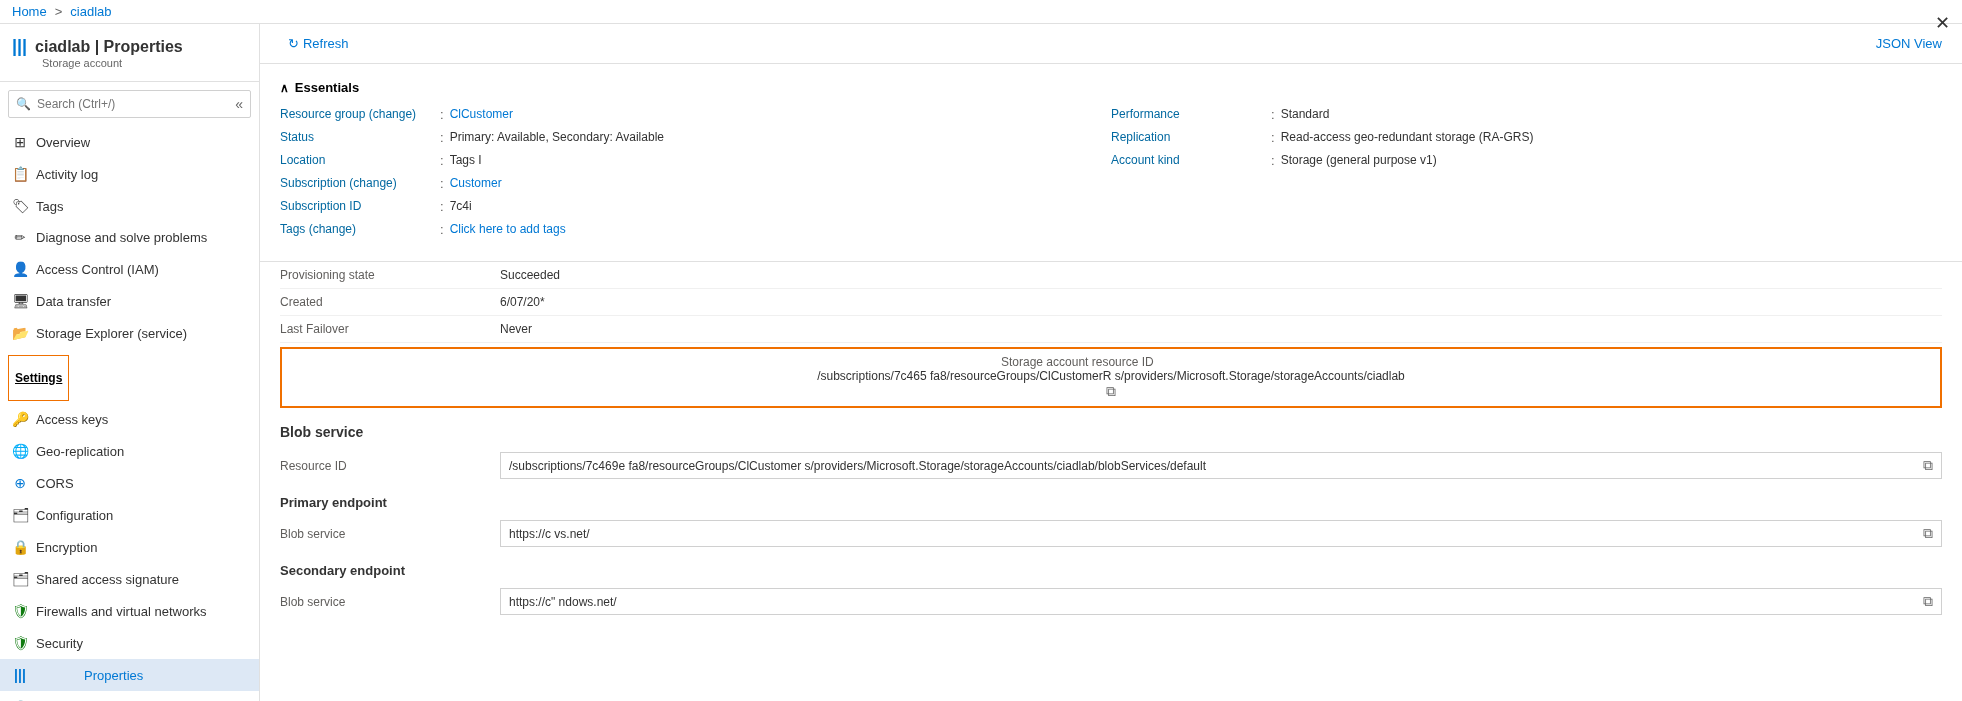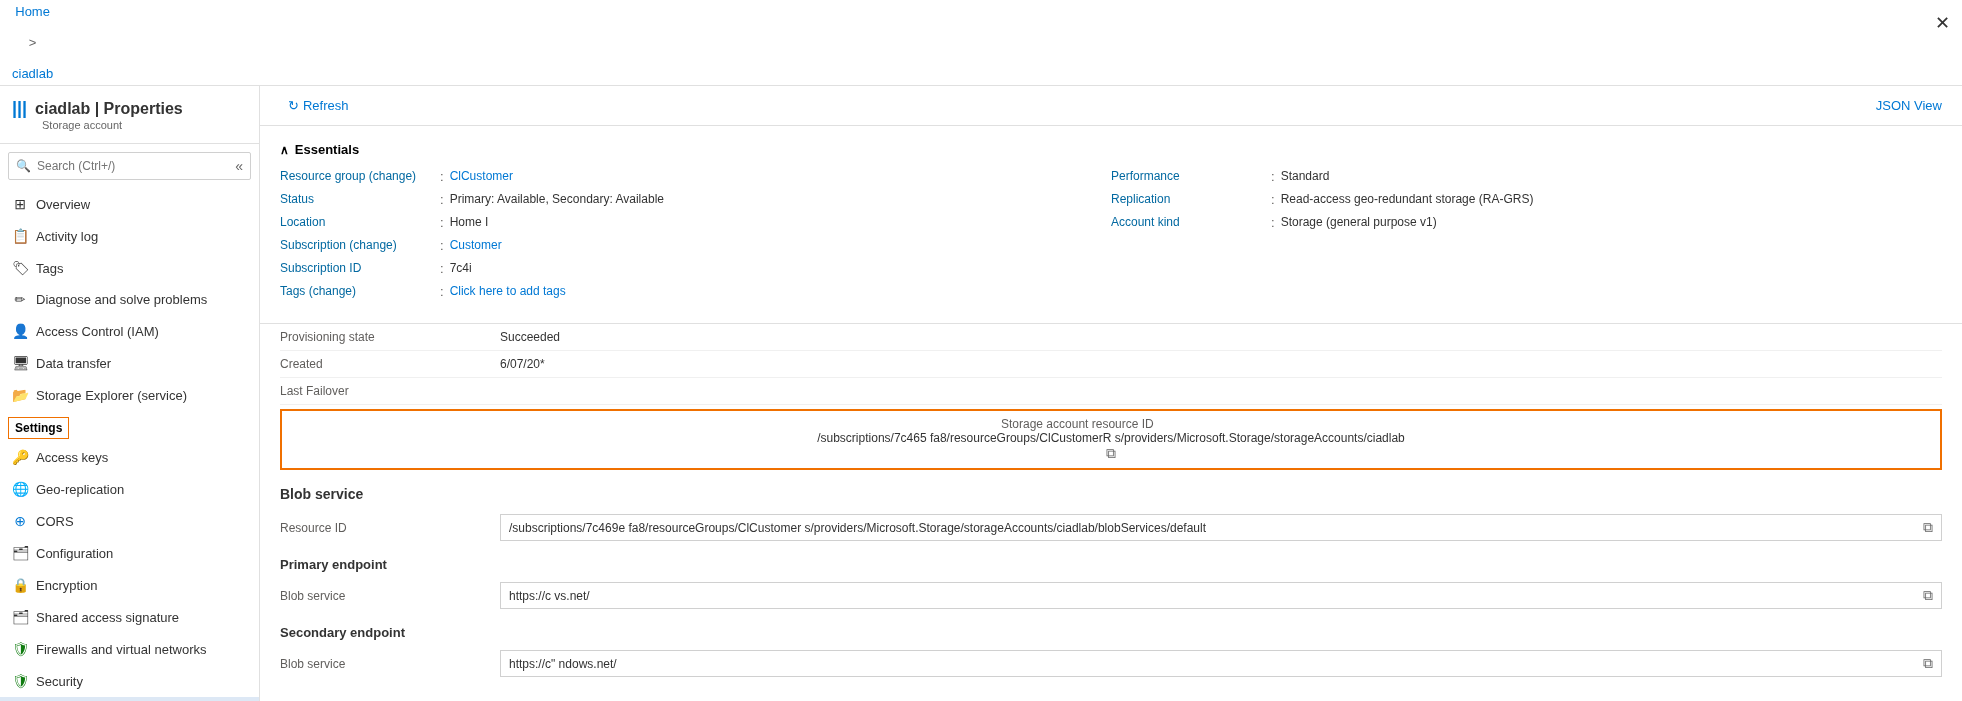--- a/index.html
+++ b/index.html
@@ -1,19 +1,19 @@
 <!DOCTYPE html>
 <html><head>
   <meta charset="utf-8">
   <style>
     * { box-sizing: border-box; margin: 0; padding: 0; font-family: 'Segoe UI', Arial, sans-serif; font-size: 13px; }
     body { background: #f3f2f1; display: flex; flex-direction: column; height: 701px; overflow: hidden; }
     
     .top-bar { background: white; padding: 4px 12px; border-bottom: 1px solid #e0e0e0; display: flex; align-items: center; }
-    .breadcrumb { display: flex; align-items: center; gap: 16px; font-size: 12px; flex-direction: column; }
+    .breadcrumb { display: flex; gap: 8px; font-size: 12px; }
     .breadcrumb a { color: #0078d4; text-decoration: none; }
     .breadcrumb-sep { color: #666; }
     
     .main-container { display: flex; flex: 1; overflow: hidden; }
     
     
     .sidebar { width: 260px; background: white; border-right: 1px solid #e0e0e0; display: flex; flex-direction: column; overflow: hidden; flex-shrink: 0; }
     
     .sidebar-header { padding: 12px; border-bottom: 1px solid #e0e0e0; }
     .sidebar-title { display: flex; align-items: center; gap: 8px; font-size: 18px; font-weight: 600; color: #333; }
@@ -125,21 +125,21 @@
       <div class="nav-item">
         <span class="nav-icon">🖥</span>
         <span>Data transfer</span>
       </div>
       <div class="nav-item">
         <span class="nav-icon">📂</span>
         <span>Storage Explorer (service)</span>
       </div>
 
       <div style="margin: 6px 8px 2px;">
-        <span style="display:inline-block; border: 1px solid #f07000; padding: 3px 6px; font-size:12px; font-weight:600;">Settings</span>
+        <span style="display:inline-block; border: 1px solid #f07000; padding: 15px 6px; font-size:12px; font-weight:600;text-decoration:underline;">Settings</span>
       </div>
 
       <div class="nav-item">
         <span class="nav-icon" style="color:#c8a82a;">🔑</span>
         <span>Access keys</span>
       </div>
       <div class="nav-item">
         <span class="nav-icon" style="color:#0078d4;">🌐</span>
         <span>Geo-replication</span>
       </div>
@@ -203,21 +203,21 @@
             <span class="prop-value" style="color:#0078d4; cursor:pointer;">ClCustomer</span>
           </div>
           <div class="prop-row">
             <span class="prop-label">Status</span>
             <span class="colon">:</span>
             <span class="prop-value">Primary: Available, Secondary: Available</span>
           </div>
           <div class="prop-row">
             <span class="prop-label">Location</span>
             <span class="colon">:</span>
-            <span class="prop-value">Home I</span>
+            <span class="prop-value">Tags I</span>
           </div>
           <div class="prop-row">
             <span class="prop-label">Subscription (change)</span>
             <span class="colon">:</span>
             <span class="prop-value" style="color:#0078d4;cursor:pointer;">Customer</span>
           </div>
           <div class="prop-row">
             <span class="prop-label">Subscription ID</span>
             <span class="colon">:</span>
             <span class="prop-value">7c4i</span>
@@ -256,20 +256,21 @@
         <span class="prop-table-value">Succeeded</span>
       </div>
 
       <div class="prop-table-row">
         <span class="prop-table-label">Created</span>
         <span class="prop-table-value">6/07/20*</span>
       </div>
 
       <div class="prop-table-row">
         <span class="prop-table-label">Last Failover</span>
+        <span class="prop-table-value">Never</span>
       </div>
 
       <div class="resource-id-row" style="border: 2px solid #f07000; display:flex; align-items:center; padding:6px 8px; margin: 4px 0; flex-direction: column;">
         <span class="resource-id-label">Storage account resource ID</span>
         <span class="resource-id-value">/subscriptions/7c465          fa8/resourceGroups/ClCustomerR          s/providers/Microsoft.Storage/storageAccounts/ciadlab</span>
         <button class="copy-btn">⧉</button>
       </div>
 
       <div class="subsection-title">Blob service</div>
 

